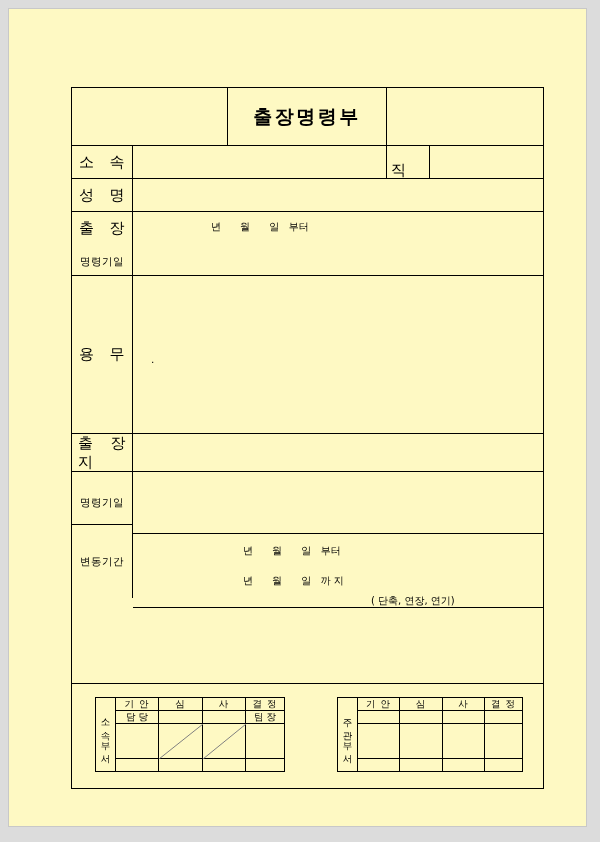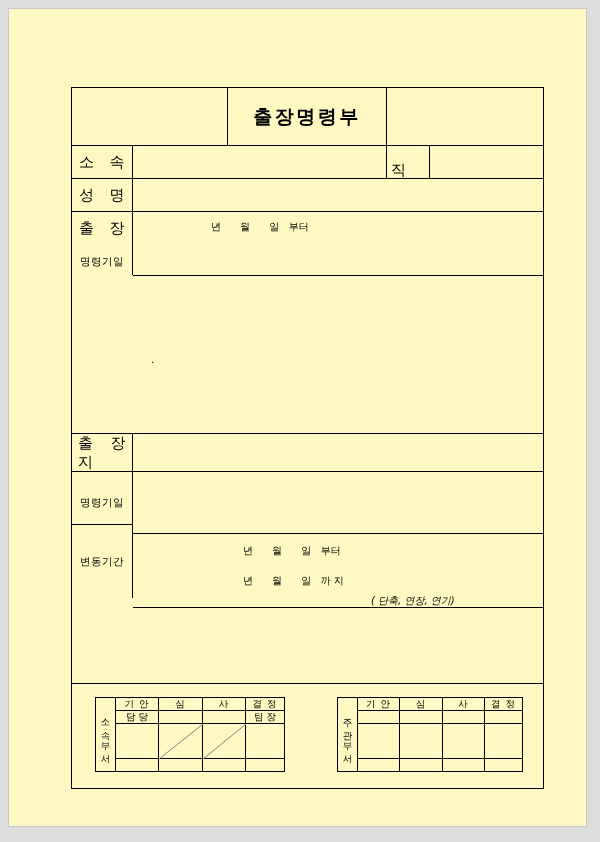--- a/index.html
+++ b/index.html
@@ -173,20 +173,23 @@
     </div>
 
     <div class="cell bt br label-cell label-two-line" style="left:0; top:123px; width:61px; height:64px;">
       <span class="label-spread">출 장</span>
       <span>명령기일</span>
     </div>
     <div class="cell bt date-block" style="left:61px; top:123px; width:410px; height:64px;">
       <span class="date-line" style="margin-left:78px;">년      월      일   부터</span>
     </div>
 
+    <div class="cell bt br label-cell" style="left:0; top:187px; width:61px; height:158px;">
+      <span class="label-spread">용 무</span>
+    </div>
     <div class="cell bt" style="left:61px; top:187px; width:410px; height:158px; justify-content:flex-start; position:absolute;">
       <span class="purpose-mark">.</span>
     </div>
 
     <div class="cell bt br label-cell" style="left:0; top:345px; width:61px; height:38px;">
       <span class="label-spread" style="width:48px;">출 장 지</span>
     </div>
     <div class="cell bt" style="left:61px; top:345px; width:410px; height:38px;">
       <span></span>
     </div>
@@ -197,21 +200,21 @@
     <div class="cell bt" style="left:61px; top:383px; width:410px; height:62px;">
       <span></span>
     </div>
 
     <div class="cell bt br label-cell" style="left:0; top:436px; width:61px; height:74px;">
       <span>변동기간</span>
     </div>
     <div class="cell bt date-block" style="left:61px; top:445px; width:410px; height:74px; padding-top:10px;">
       <span class="date-line" style="margin-left:110px;">년      월      일   부터</span>
       <span class="date-line" style="margin-left:110px; margin-top:16px;">년      월      일   까 지</span>
-      <span class="date-line" style="margin-left:238px; margin-top:6px;font-style:italic;">( 단축, 연장, 연기)</span>
+      <span class="date-line" style="margin-left:238px; margin-top:6px;">( 단축, 연장, 연기)</span>
     </div>
 
     <div class="cell bt" style="left:61px; top:519px; width:410px; height:76px;">
       <span></span>
     </div>
 
     <div class="row bt" style="top:595px; height:0;"></div>
 
     <div class="stamp-box" style="left:23px; top:609px; width:190px; height:75px;">
       <div class="stamp-vlabel">

